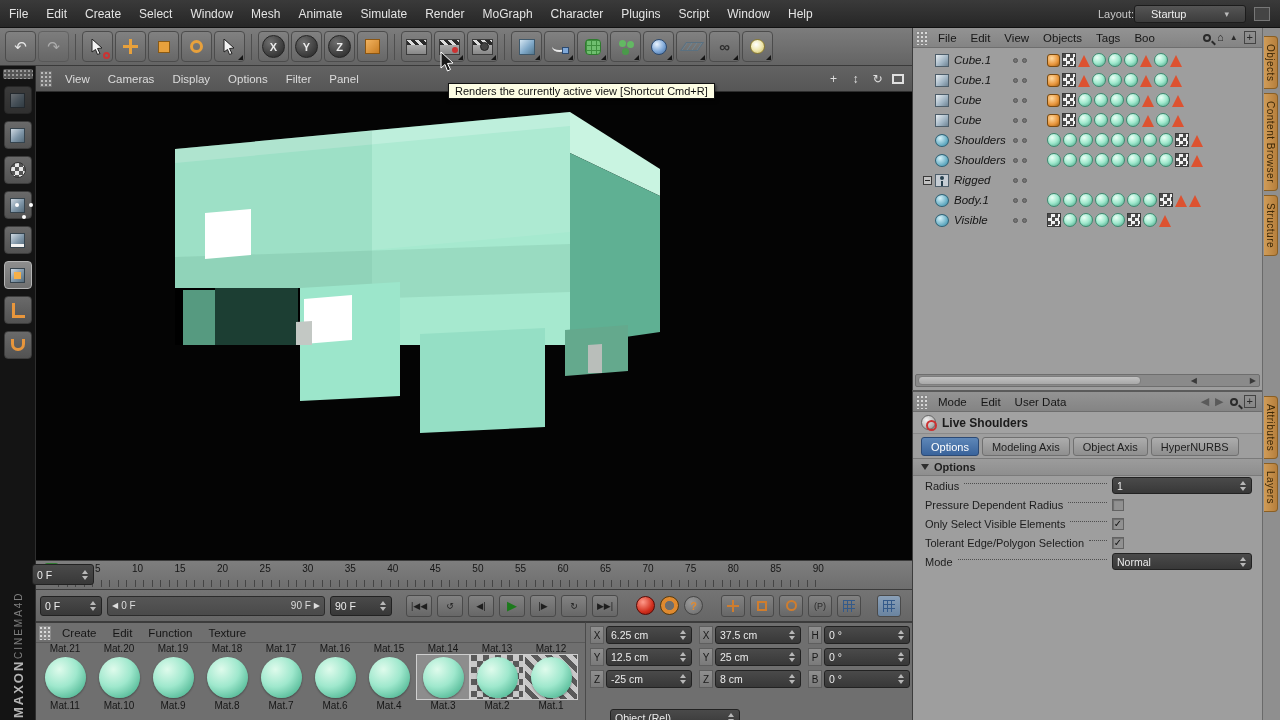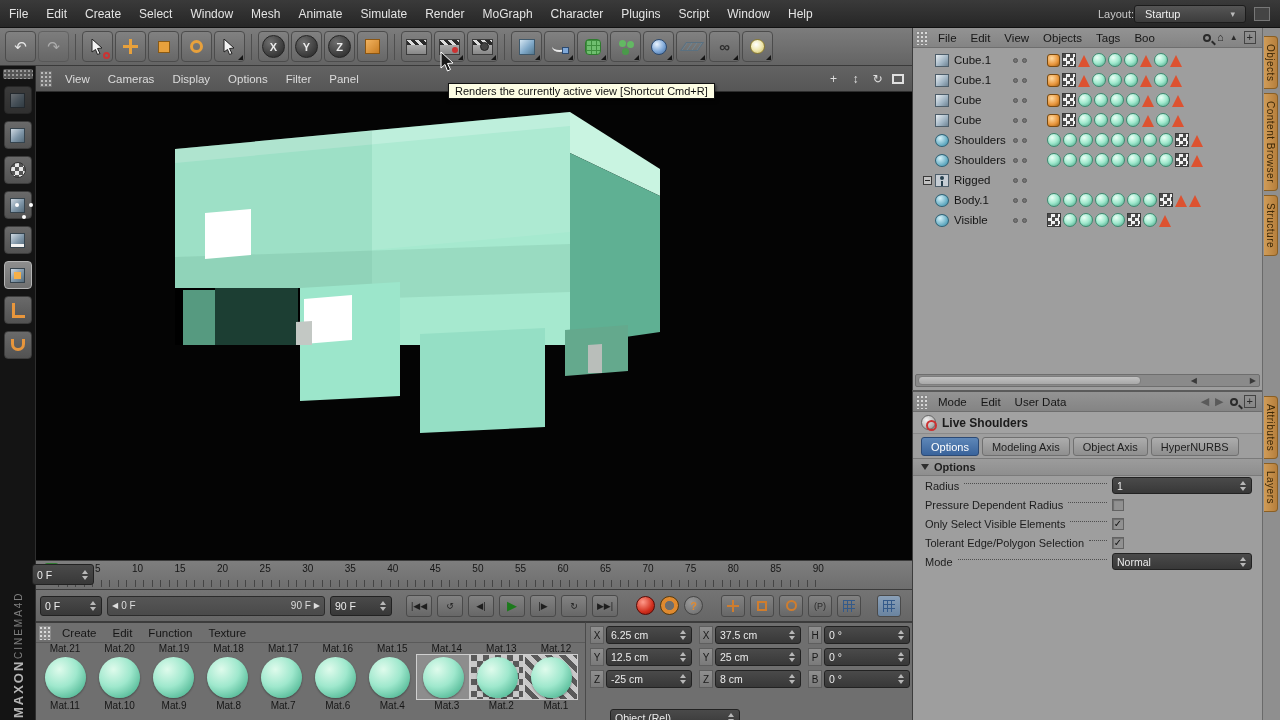--- a/index.html
+++ b/index.html
@@ -6,21 +6,21 @@
   html,body { background:#222; }
   .app{
     position:relative; width:1280px; height:720px; overflow:hidden;
     background:#000; font-family:"Liberation Sans","DejaVu Sans",sans-serif;
     user-select:none;
   }
   
   .menubar{position:absolute;left:0;top:0;width:1280px;height:28px;background:linear-gradient(#3a3a3a,#262626);display:flex;align-items:center;border-bottom:1px solid #111;}
   .menubar .mi{color:#e4e4e4;font-size:12px;padding:0 9px;cursor:default;}
   .layout-label{color:#c9c9c9;font-size:11px;}
-  .layout-select{width:112px;height:18px;background:linear-gradient(#555,#3c3c3c);border:1px solid #1c1c1c;border-radius:3px;color:#eee;font-size:11px;display:flex;align-items:center;padding:0 10px;margin-right:8px;}
+  .layout-select{width:112px;height:18px;background:linear-gradient(#555,#3c3c3c);border:1px solid #1c1c1c;border-radius:3px;color:#eee;font-size:11px;display:flex;align-items:center;padding:0 16px;margin-right:8px;}
   .layout-select .dd-glyph{margin-left:auto;color:#bbb;font-size:9px;}
   .win-ico{width:16px;height:14px;border:1px solid #777;background:#444;margin-right:10px;}
   
   .toolbar{position:absolute;left:0;top:28px;width:1280px;height:38px;background:linear-gradient(#7c7c7c,#646464);display:flex;align-items:center;padding-left:4px;border-bottom:1px solid #3a3a3a;}
   .tb-tile{width:31px;height:31px;margin:0 1px;background:linear-gradient(#818181,#676767);border:1px solid #4c4c4c;border-radius:4px;display:flex;align-items:center;justify-content:center;position:relative;flex:none;}
   .tb-tile.disabled{opacity:.5}
   .tb-sep{width:1px;height:26px;background:#4f4f4f;margin:0 5px;flex:none;}
   .tb-glyph{color:#e8e8e8;font-size:15px;line-height:1;}
   .dd-corner{position:absolute;right:1px;bottom:1px;width:0;height:0;border-left:5px solid transparent;border-bottom:5px solid #161616;}
   .i-cross{width:15px;height:15px;position:relative}
@@ -102,21 +102,21 @@
   .k-cross::before{content:"";position:absolute;left:5px;top:0;bottom:0;width:2px;background:#cf7d2e}
   .k-cross::after{content:"";position:absolute;top:5px;left:0;right:0;height:2px;background:#cf7d2e}
   .k-square{width:10px;height:10px;border:2px solid #cf7d2e}
   .k-circle{width:11px;height:11px;border:2px solid #cf7d2e;border-radius:50%}
   .k-grid{width:12px;height:12px;background-image:linear-gradient(#345a8a 1px,transparent 1px),linear-gradient(90deg,#345a8a 1px,transparent 1px);background-size:4px 4px}
   .key-tile.blue{background:linear-gradient(#8aa0b8,#6a84a0)}
   
   .materials{position:absolute;left:36px;top:622px;width:549px;height:98px;background:#6f6f6f;border-top:1px solid #3c3c3c;}
   .mat-header{height:20px;display:flex;align-items:center;border-bottom:1px solid #5a5a5a;}
   .mat-header .mi{color:#161616;font-size:11.5px;padding:0 8px;}
-  .m-labels{display:flex;padding:0 2px;justify-content:space-between;}
+  .m-labels{display:flex;padding:0 2px;}
   .m-labels span{width:54px;text-align:center;font-size:10px;color:#161616;flex:none}
   .m-grid{display:flex;padding:0 2px;height:46px;}
   .m-tile{width:54px;height:46px;display:flex;align-items:center;justify-content:center;flex:none;position:relative}
   .m-tile .ball{width:41px;height:41px;border-radius:50%;background:radial-gradient(circle at 35% 30%,#dffbec,#9fe8cd 45%,#5cbf9d 78%,#3f9a7d);box-shadow:0 1px 2px rgba(0,0,0,.4)}
   .m-tile.v-sel{background:#8d8d8d;border:1px solid #cfcfcf}
   .m-tile.v-sel-checker{border:1px solid #cfcfcf;background:repeating-conic-gradient(#c9c9c9 0% 25%,#5a5a5a 0% 50%) 0 0/12px 12px}
   .m-tile.v-sel-stripe{border:1px solid #cfcfcf;background:repeating-linear-gradient(45deg,#c9c9c9 0 5px,#5a5a5a 5px 10px)}
   
   .coords{position:absolute;left:585px;top:622px;width:327px;height:98px;background:#6f6f6f;border-top:1px solid #3c3c3c;border-left:1px solid #4a4a4a;}
   .co-header{height:20px;display:flex;align-items:center;border-bottom:1px solid #5a5a5a;}
@@ -128,21 +128,21 @@
   .co-mode{position:absolute;left:24px;top:86px;width:130px;height:18px}
   
   .om{position:absolute;left:912px;top:28px;width:350px;height:362px;background:#9e9e9e;border-left:1px solid #3c3c3c;}
   .panel-header{height:20px;background:linear-gradient(#939393,#848484);display:flex;align-items:center;border-bottom:1px solid #6e6e6e;}
   .panel-header .mi{color:#161616;font-size:11.5px;padding:0 7px;}
   .ph-handle{width:12px;height:14px;margin:0 3px;background:radial-gradient(#d8d8d8 1px,transparent 1.2px);background-size:4px 4px;background-color:#8a8a8a;}
   .ph-icons{margin-left:auto;display:flex;align-items:center;gap:6px;padding-right:6px;}
   .ph-ico{color:#2a2a2a;font-size:11px;line-height:1}
   .mag{width:8px;height:8px;border:2px solid #2a2a2a;border-radius:50%;position:relative}
   .mag::after{content:"";position:absolute;left:6px;top:6px;width:5px;height:2px;background:#2a2a2a;transform:rotate(45deg)}
-  .om-rows{position:absolute;left:0;top:22px;right:0;}
+  .om-rows{position:absolute;left:0;top:22px;right:0;font-style:italic;}
   .om-row{height:20px;display:flex;align-items:center;position:relative;padding-left:10px;}
   .om-exp{width:9px;height:9px;margin-right:3px;visibility:hidden;flex:none;position:relative}
   .om-exp.v-minus{visibility:visible;border:1px solid #3a3a3a;background:#c2c2c2}
   .om-exp.v-minus::after{content:"";position:absolute;left:1px;right:1px;top:3px;height:1px;background:#222}
   .om-ico{width:14px;height:13px;margin-right:5px;flex:none}
   .om-ico.v-cube{background:linear-gradient(135deg,#e8eef2,#9fb3c2 60%,#6f8494);border:1px solid #4e5e6a}
   .om-ico.v-joint{border-radius:50%;background:radial-gradient(circle at 35% 30%,#d4f0f8,#5fa8bf 70%,#3d7a90);border:1px solid #2f6276}
   .om-ico.v-rig{background:#c6cdd4;border:1px solid #4e5e6a;position:relative}
   .om-ico.v-rig::before{content:"";position:absolute;left:4px;top:1px;width:4px;height:4px;border-radius:50%;background:#28404e}
   .om-ico.v-rig::after{content:"";position:absolute;left:5px;top:6px;width:2px;height:5px;background:#28404e}

